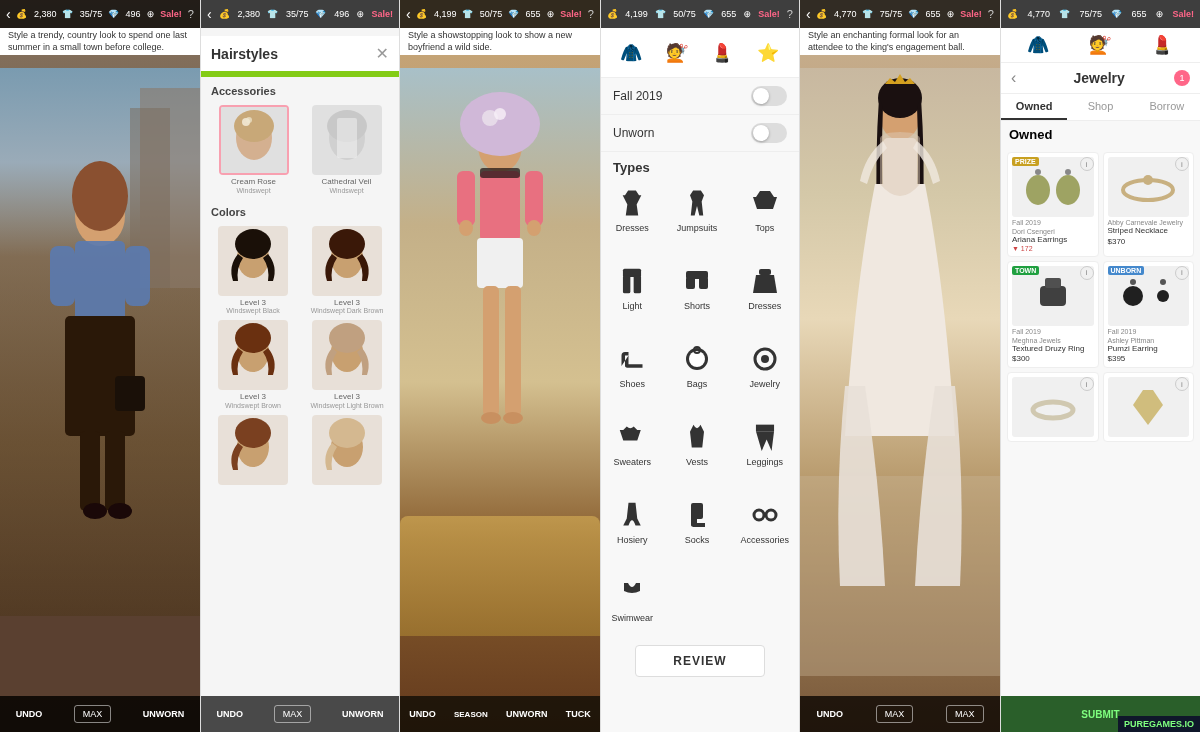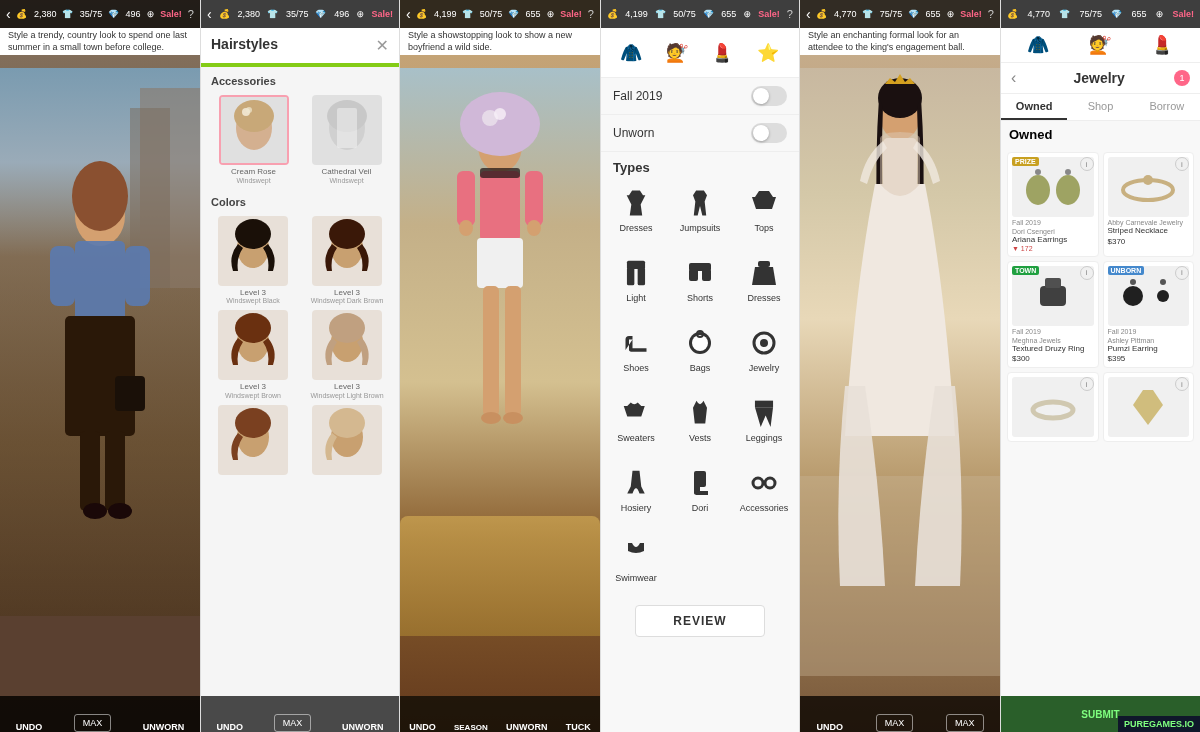--- a/index.html
+++ b/index.html
@@ -30,52 +30,52 @@
     .status-bar { height: 28px; background: rgba(0,0,0,0.75); display: flex; align-items: center; justify-content: space-between; padding: 0 6px; font-size: 9px; color: white; }
     .status-bar .sale { color: #ff6688; font-weight: bold; }
     .status-bar .help { color: #ccc; font-size: 11px; }
 
     .nav-arrow { color: white; font-size: 14px; cursor: pointer; }
 
     
     .subtitle { text-align: left; font-size: 9px; color: #333; padding: 2px 8px; line-height: 1.3; background: white; }
 
     
-    .panel-header { display: flex; align-items: flex-start; justify-content: space-between; padding: 8px 10px; background: white; border-bottom: 4px solid #84cc16; }
+    .panel-header { display: flex; align-items: center; justify-content: space-between; padding: 8px 10px; background: white; border-bottom: 6px solid #84cc16; margin-top: 8px; }
     .panel-header-title { font-size: 14px; font-weight: bold; color: #333; }
     .close-btn { font-size: 16px; color: #999; cursor: pointer; }
 
     .section-label { font-size: 11px; font-weight: bold; color: #444; padding: 8px 10px 4px; }
     
     .hair-grid { display: grid; grid-template-columns: 1fr 1fr; gap: 4px; padding: 4px 8px; }
     .hair-item { text-align: center; }
     .hair-avatar { width: 70px; height: 70px; border-radius: 4px; overflow: hidden; position: relative; margin: 0 auto; }
     .hair-avatar-bg { width: 100%; height: 100%; background: #e0e0e0; display: flex; align-items: center; justify-content: center; }
     .hair-avatar-selected { border: 2px solid #f8a0b0; }
     .hair-label { font-size: 8px; color: #666; margin-top: 2px; line-height: 1.2; }
     .hair-sublabel { font-size: 7px; color: #999; }
 
     
     .colors-grid { display: grid; grid-template-columns: repeat(2, 1fr); gap: 6px; padding: 4px 8px; }
     .color-item { text-align: center; }
     .color-avatar { width: 70px; height: 70px; border-radius: 4px; overflow: hidden; margin: 0 auto; position: relative; }
 
     
-    .bottom-bar { position: absolute; bottom: 0; left: 0; right: 0; height: 36px; background: rgba(0,0,0,0.7); display: flex; align-items: flex-end; justify-content: space-around; }
+    .bottom-bar { position: absolute; bottom: 0; left: 0; right: 0; height: 36px; background: rgba(0,0,0,0.7); display: flex; align-items: center; justify-content: space-around; }
     .bottom-btn { color: white; font-size: 9px; font-weight: bold; cursor: pointer; text-transform: uppercase; }
     .bottom-btn-outline { color: white; font-size: 9px; border: 1px solid rgba(255,255,255,0.5); padding: 3px 8px; border-radius: 3px; cursor: pointer; }
 
     
     .filter-row { display: flex; align-items: center; justify-content: space-between; padding: 8px 12px; border-bottom: 1px solid #eee; }
     .filter-label { font-size: 12px; color: #333; }
     .toggle { width: 36px; height: 20px; background: #ddd; border-radius: 10px; position: relative; cursor: pointer; }
     .toggle-knob { width: 16px; height: 16px; background: white; border-radius: 50%; position: absolute; top: 2px; left: 2px; box-shadow: 0 1px 3px rgba(0,0,0,0.3); }
 
     .types-label { font-size: 13px; font-weight: bold; color: #333; padding: 8px 12px 4px; }
-    .types-grid { display: grid; grid-template-columns: repeat(3, 1fr); gap: 10px; padding: 0 8px; }
+    .types-grid { display: grid; grid-template-columns: repeat(3, 1fr); gap: 18px; padding: 0 8px; }
     .type-item { display: flex; flex-direction: column; align-items: center; padding: 6px 2px; cursor: pointer; }
     .type-icon { width: 36px; height: 36px; display: flex; align-items: center; justify-content: center; }
     .type-icon svg { width: 28px; height: 28px; }
     .type-name { font-size: 9px; color: #333; margin-top: 2px; }
 
     .review-btn { margin: 8px auto; display: block; width: 130px; height: 32px; background: white; border: 1px solid #ddd; border-radius: 4px; font-size: 12px; font-weight: bold; color: #333; cursor: pointer; letter-spacing: 1px; }
 
     
     .jewelry-nav { display: flex; align-items: center; padding: 6px 10px; background: white; border-bottom: 1px solid #eee; }
     .jewelry-back { font-size: 16px; color: #888; cursor: pointer; margin-right: 8px; }
@@ -546,21 +546,21 @@
         <span class="type-name">Hosiery</span>
       </div>
 
       <div class="type-item">
         <div class="type-icon">
           <svg viewBox="0 0 28 28" xmlns="http://www.w3.org/2000/svg">
               <rect x="8" y="2" width="12" height="16" rx="2" fill="#333"></rect>
               <path d="M8 16 L8 24 Q8 26 12 26 L22 26 L22 22 L14 22 L14 16Z" fill="#333"></path>
             </svg>
         </div>
-        <span class="type-name">Dori</span>
+        <span class="type-name">Socks</span>
       </div>
 
       <div class="type-item">
         <div class="type-icon">
           <svg viewBox="0 0 28 16" xmlns="http://www.w3.org/2000/svg">
               <circle cx="8" cy="8" r="5" fill="none" stroke="#333" stroke-width="3"></circle>
               <circle cx="20" cy="8" r="5" fill="none" stroke="#333" stroke-width="3"></circle>
             </svg>
         </div>
         <span class="type-name">Accessories</span>

